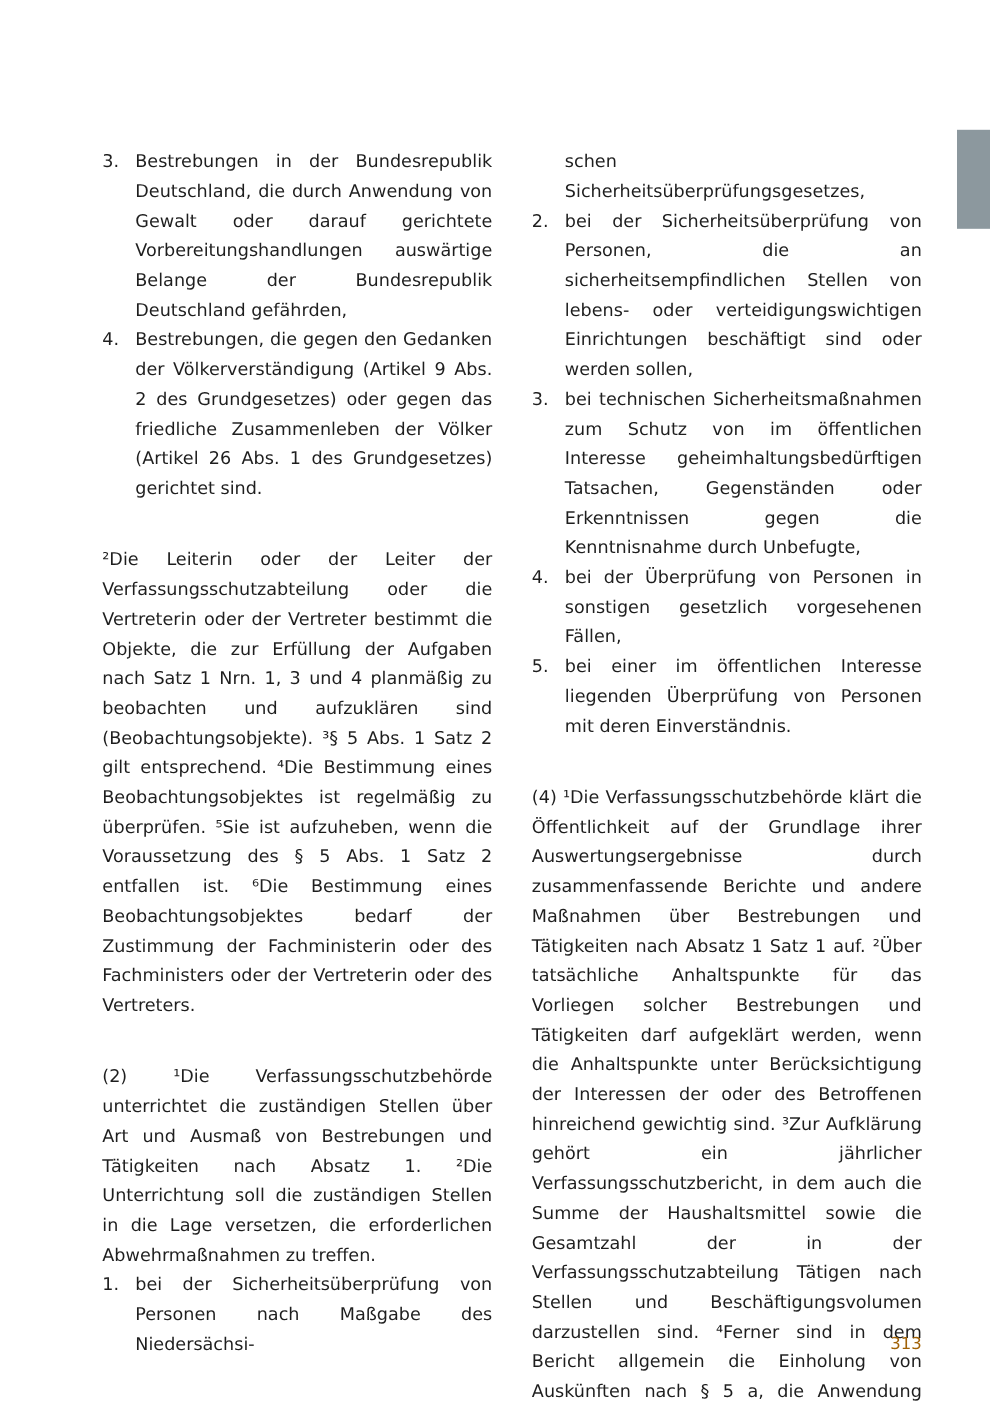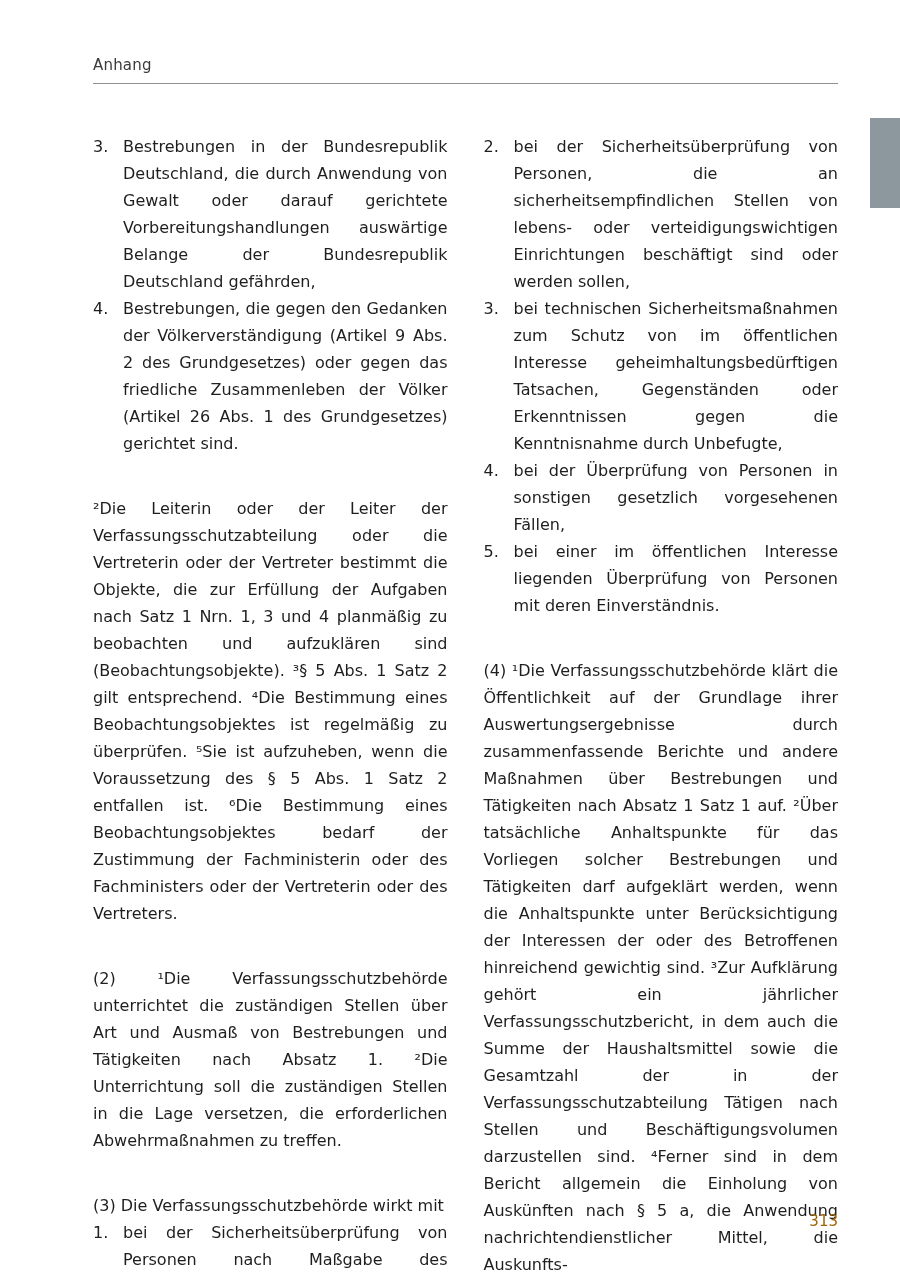--- a/index.html
+++ b/index.html
@@ -88,24 +88,20 @@
     right: 62px;
     font-size: 15px;
     color: #a16207;
   }
 </style>
 </head>
 <body>
 
 <div class="page">
 
-  <div class="running-header-wrap">
-    <div class="running-head">Anhang</div>
-    <hr class="head-rule">
-  </div>
 
   <div class="tab-marker"></div>
 
   <main class="columns">
 
     <section class="col">
 
       <div class="li">
         <span class="num">3.</span>
         <span>Bestrebungen in der Bundesrepublik Deutschland, die durch Anwendung von Gewalt oder darauf gerichtete Vorbereitungshandlungen auswärtige Belange der Bundesrepublik Deutschland gefährden,</span>
@@ -113,31 +109,33 @@
 
       <div class="li">
         <span class="num">4.</span>
         <span>Bestrebungen, die gegen den Gedanken der Völkerverständigung (Artikel 9 Abs. 2 des Grundgesetzes) oder gegen das friedliche Zusammenleben der Völker (Artikel 26 Abs. 1 des Grundgesetzes) gerichtet sind.</span>
       </div>
 
       <p class="para gap-above">²Die Leiterin oder der Leiter der Verfassungsschutzabteilung oder die Vertreterin oder der Vertreter bestimmt die Objekte, die zur Erfüllung der Aufgaben nach Satz 1 Nrn. 1, 3 und 4 planmäßig zu beobachten und aufzuklären sind (Beobachtungsobjekte). ³§ 5 Abs. 1 Satz 2 gilt entsprechend. ⁴Die Bestimmung eines Beobachtungsobjektes ist regelmäßig zu überprüfen. ⁵Sie ist aufzuheben, wenn die Voraussetzung des § 5 Abs. 1 Satz 2 entfallen ist. ⁶Die Bestimmung eines Beobachtungsobjektes bedarf der Zustimmung der Fachministerin oder des Fachministers oder der Vertreterin oder des Vertreters.</p>
 
       <p class="para gap-above">(2) ¹Die Verfassungsschutzbehörde unterrichtet die zuständigen Stellen über Art und Ausmaß von Bestrebungen und Tätigkeiten nach Absatz 1. ²Die Unterrichtung soll die zuständigen Stellen in die Lage versetzen, die erforderlichen Abwehrmaßnahmen zu treffen.</p>
 
-      <p class="para gap-above">(3) Die Verfassungsschutzbehörde wirkt mit</p>
 
       <div class="li">
         <span class="num">1.</span>
         <span>bei der Sicherheitsüberprüfung von Personen nach Maßgabe des Niedersächsi-</span>
       </div>
 
     </section>
 
     <section class="col">
 
+      <div class="li">
+        <span>schen Sicherheitsüberprüfungsgesetzes,</span>
+      </div>
 
       <div class="li">
         <span class="num">2.</span>
         <span>bei der Sicherheitsüberprüfung von Personen, die an sicherheitsempfindlichen Stellen von lebens- oder verteidigungswichtigen Einrichtungen beschäftigt sind oder werden sollen,</span>
       </div>
 
       <div class="li">
         <span class="num">3.</span>
         <span>bei technischen Sicherheitsmaßnahmen zum Schutz von im öffentlichen Interesse geheimhaltungsbedürftigen Tatsachen, Gegenständen oder Erkenntnissen gegen die Kenntnisnahme durch Unbefugte,</span>
       </div>

